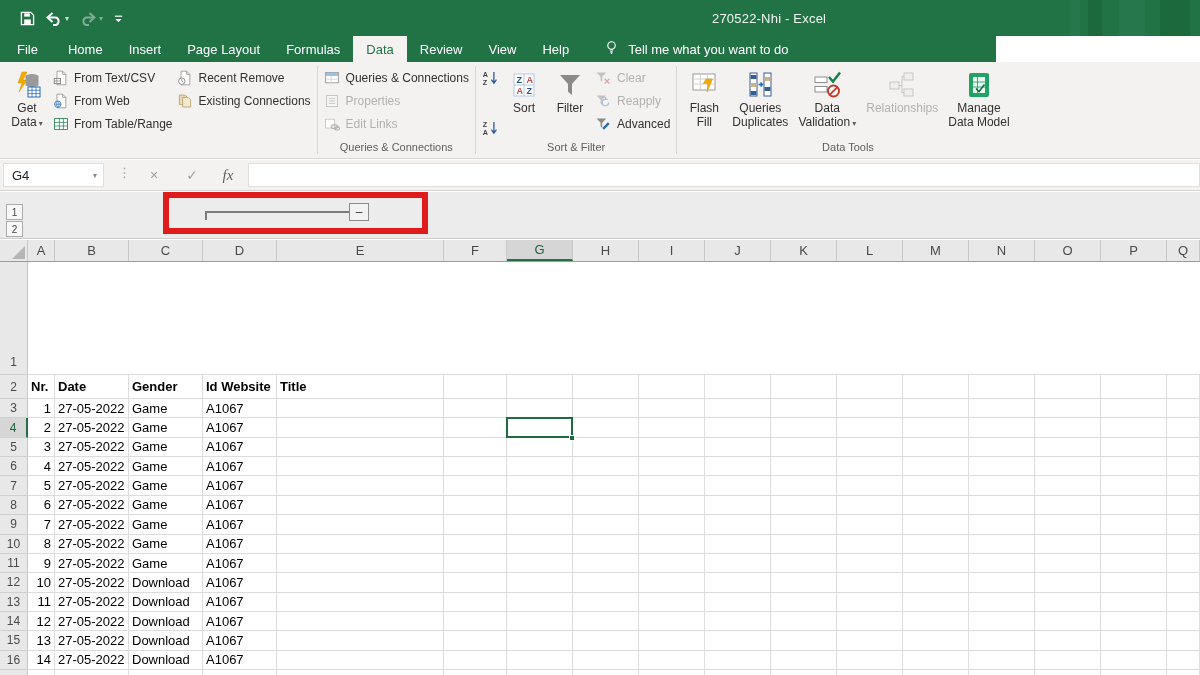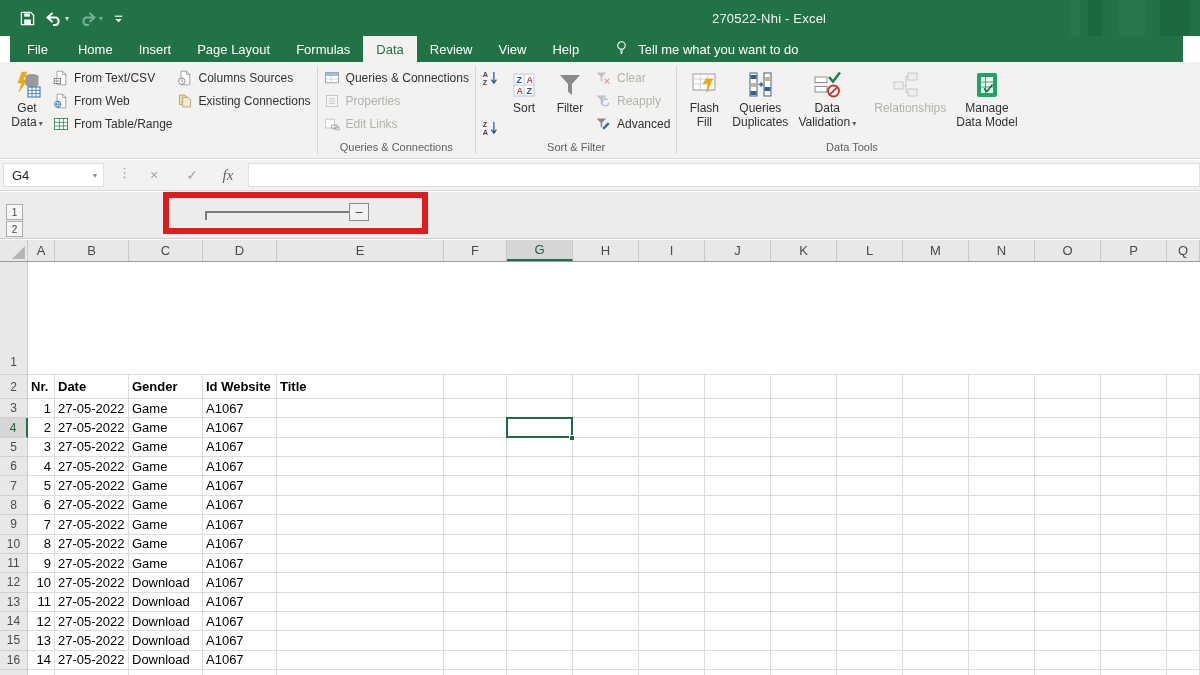--- a/index.html
+++ b/index.html
@@ -9,36 +9,36 @@
 
   
   #titlebar { position:absolute; left:0; top:0; width:1200px; height:36px; background:var(--green,#217346); }
   #qat { position:absolute; left:20px; top:0; height:36px; display:flex; align-items:center; gap:10px; }
   .qbtn { display:flex; align-items:center; gap:2px; cursor:default; }
   .caret-w { color:#cfe3d8; font-size:8px; }
   #win-title { position:absolute; left:712px; top:0; height:36px; display:flex; align-items:center; color:#f2f7f4; font-size:13px; letter-spacing:.2px; }
   .deco { position:absolute; top:0; height:36px; opacity:.55; }
 
   
-  #tabrow { position:absolute; left:10px; top:36px; width:1173px; height:26px; background:var(--green,#217346); display:flex; align-items:stretch; }
+  #tabrow { position:absolute; left:0; top:36px; width:996px; height:26px; background:var(--green,#217346); display:flex; align-items:stretch; }
   .tab { color:#fff; font-size:13px; padding:0 13px; display:flex; align-items:center; cursor:default; }
   .tab.first { padding:0 17px; }
   .tab.active { background:#f3f2f1; color:#217346; }
   #tellme { display:flex; align-items:center; gap:9px; color:#fff; font-size:13px; margin-left:22px; }
 
   
   #ribbon { position:absolute; left:0; top:62px; width:1200px; height:97px; background:#f3f2f1; border-bottom:1px solid #d8d6d4; display:flex; }
   .rgroup { position:relative; height:100%; display:flex; flex-direction:column; }
   .rcontent { flex:1; display:flex; align-items:flex-start; padding:4px 4px 0 4px; }
   .rlabel { height:17px; text-align:center; font-size:11px; color:#605e5c; white-space:nowrap; }
   .rdivider { width:1px; background:#d8d6d4; margin:4px 0; }
   .bigbtn { display:flex; flex-direction:column; align-items:center; width:auto; min-width:44px; padding:2px 4px; margin:0 1px; cursor:default; }
   .bigbtn .bicon { height:34px; display:flex; align-items:center; }
   .bigbtn .blabel { font-size:12px; color:#323130; text-align:center; line-height:13.5px; white-space:nowrap; }
-  .bigbtn.disabled .blabel { color:#b3b1ad;margin-left:8px; }
+  .bigbtn.disabled .blabel { color:#b3b1ad; }
   .stack { display:flex; flex-direction:column; justify-content:flex-start; padding:2px 2px; gap:3px; }
   .stack.spread { height:74px; justify-content:space-between; }
   .smallbtn { display:flex; align-items:center; gap:5px; font-size:12px; color:#323130; white-space:nowrap; height:20px; cursor:default; }
   .smallbtn.disabled { color:#b3b1ad; }
   .smallbtn .sicon { width:17px; height:17px; display:flex; align-items:center; justify-content:center; }
   .caret-g { font-size:8px; color:#605e5c; margin-left:2px; }
 
   
   #fbar { position:absolute; left:0; top:160px; width:1200px; height:31px; background:#f3f2f1; border-bottom:1px solid #d8d6d4; }
   #namebox { position:absolute; left:3px; top:3px; width:101px; height:24px; background:#fff; border:1px solid #e1dfdd; font-size:13px; color:#242424; display:flex; align-items:center; padding-left:8px; }
@@ -190,21 +190,21 @@
           <div class="stack">
             <div class="smallbtn">
               <span class="sicon">
                 <svg viewBox="0 0 20 20" width="16" height="16">
                   <path d="M5 1.5 h7 l4 4 v13 h-11 z" fill="#fff" stroke="#8f8f8f"></path>
                   <path d="M12 1.5 v4 h4" fill="none" stroke="#8f8f8f"></path>
                   <circle cx="6" cy="14" r="4" fill="#fff" stroke="#767676"></circle>
                   <path d="M6 11.5 v2.5 l2 1.2" fill="none" stroke="#767676"></path>
                 </svg>
               </span>
-              <span>Columns Sources</span>
+              <span>Recent Remove</span>
             </div>
             <div class="smallbtn">
               <span class="sicon">
                 <svg viewBox="0 0 20 20" width="16" height="16">
                   <path d="M3 2.5 h7 l3 3 v9 h-10 z" fill="#e8d9b8" stroke="#b49a64"></path>
                   <path d="M7 5.5 h7 l3 3 v9 h-10 z" fill="#f4ead2" stroke="#b49a64"></path>
                 </svg>
               </span>
               <span>Existing Connections</span>
             </div>

